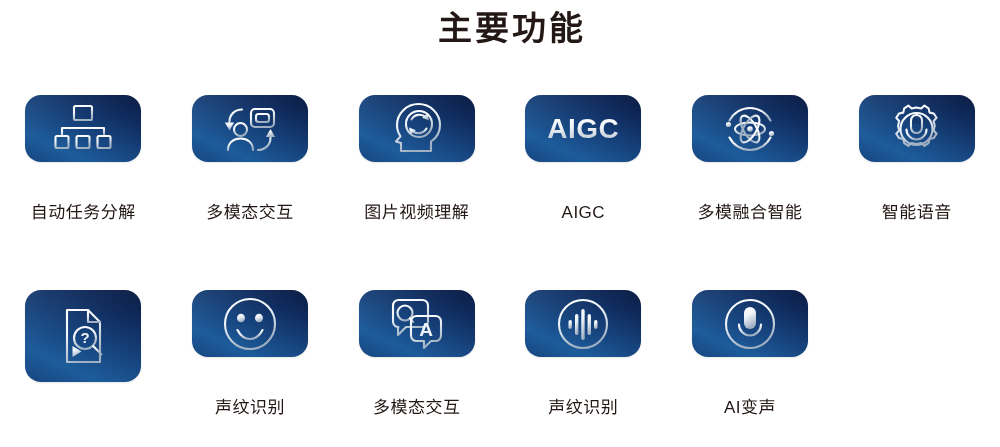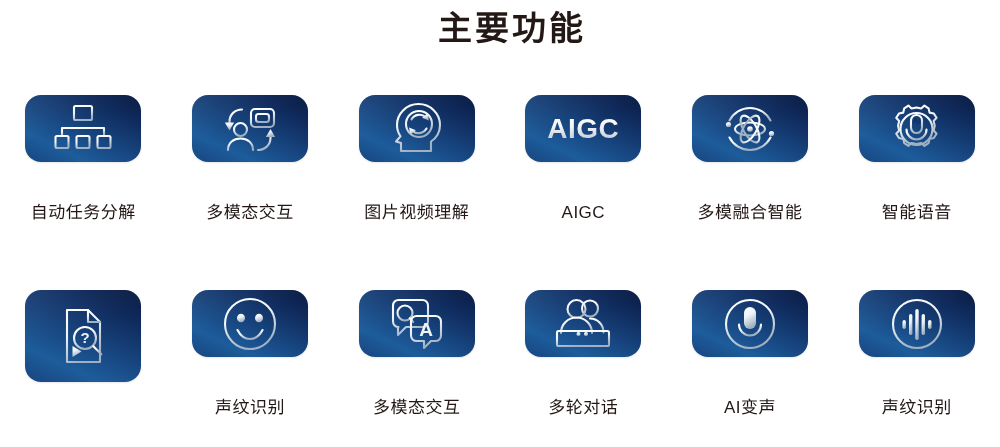--- a/index.html
+++ b/index.html
@@ -299,65 +299,45 @@
             <path class="icon-stroke" d="M22.8 22.2l3.4 3.8" stroke-width="1.8"></path>
 
             <path class="icon-stroke" d="M24 25.5A5.5 5.5 0 0 1 29.5 20h19A5.5 5.5 0 0 1 54 25.5v14a5.5 5.5 0 0 1-5.5 5.5H44l-7 7v-7h-7.5A5.5 5.5 0 0 1 24 39.5z"></path>
             <text x="39" y="40" text-anchor="middle" font-family="'Liberation Sans', sans-serif" font-size="19" font-weight="700" fill="#eef3f8">A</text>
           </svg>
         </span>
       </div>
       <div class="feature-label">多模态交互</div>
     </div>
 
-    <div class="feature-card">
-      <div class="tile">
-        <span>
-          <svg width="62" height="54" viewBox="0 0 62 54">
-
-            <circle class="icon-stroke" cx="38" cy="11.5" r="8"></circle>
-            <path class="icon-stroke" d="M38 21.5c7.5 0 13.5 6.2 13.5 14"></path>
-
-            <circle class="icon-stroke" cx="24.5" cy="12" r="9"></circle>
-            <path class="icon-stroke" d="M9 36c0-8.8 7-15.5 15.5-15.5S40 27.2 40 36"></path>
-
-            <rect class="icon-stroke" x="5" y="34" width="52" height="15" rx="1.5"></rect>
-            <path class="icon-stroke" d="M5 40h52" stroke-width="1.8"></path>
-            <circle class="icon-fill" cx="26.5" cy="37" r="2"></circle>
-            <circle class="icon-fill" cx="34" cy="37" r="2"></circle>
-          </svg>
-        </span>
-      </div>
-      <div class="feature-label">多轮对话</div>
-    </div>
-
-    <div class="feature-card">
-      <div class="tile">
-        <span>
-          <svg width="58" height="58" viewBox="0 0 58 58">
-            <circle class="icon-stroke" cx="29" cy="29" r="24" stroke-width="2.1"></circle>
-            <rect class="icon-fill" x="23" y="12" width="12" height="22" rx="6"></rect>
-            <path class="icon-stroke" d="M18 29.5a11 11 0 0 0 22 0" stroke-width="2.4"></path>
-            <path class="icon-stroke" d="M29 40.5V47" stroke-width="2.4"></path>
-          </svg>
-        </span>
-      </div>
-      <div class="feature-label">AI变声</div>
-    </div>
 
     <div class="feature-card">
       <div class="tile">
         <span>
           <svg width="58" height="58" viewBox="0 0 58 58">
             <circle class="icon-stroke" cx="29" cy="29" r="24" stroke-width="2.1"></circle>
             <rect class="icon-fill" x="14.5" y="25" width="3.4" height="9" rx="1.7"></rect>
             <rect class="icon-fill" x="21" y="19" width="3.4" height="21" rx="1.7"></rect>
             <rect class="icon-fill" x="27.3" y="14" width="3.4" height="31" rx="1.7"></rect>
             <rect class="icon-fill" x="33.6" y="19" width="3.4" height="21" rx="1.7"></rect>
             <rect class="icon-fill" x="40.1" y="25" width="3.4" height="9" rx="1.7"></rect>
           </svg>
         </span>
       </div>
       <div class="feature-label">声纹识别</div>
     </div>
 
+    <div class="feature-card">
+      <div class="tile">
+        <span>
+          <svg width="58" height="58" viewBox="0 0 58 58">
+            <circle class="icon-stroke" cx="29" cy="29" r="24" stroke-width="2.1"></circle>
+            <rect class="icon-fill" x="23" y="12" width="12" height="22" rx="6"></rect>
+            <path class="icon-stroke" d="M18 29.5a11 11 0 0 0 22 0" stroke-width="2.4"></path>
+            <path class="icon-stroke" d="M29 40.5V47" stroke-width="2.4"></path>
+          </svg>
+        </span>
+      </div>
+      <div class="feature-label">AI变声</div>
+    </div>
+
   </div>
 </div>
 
 </body></html>

